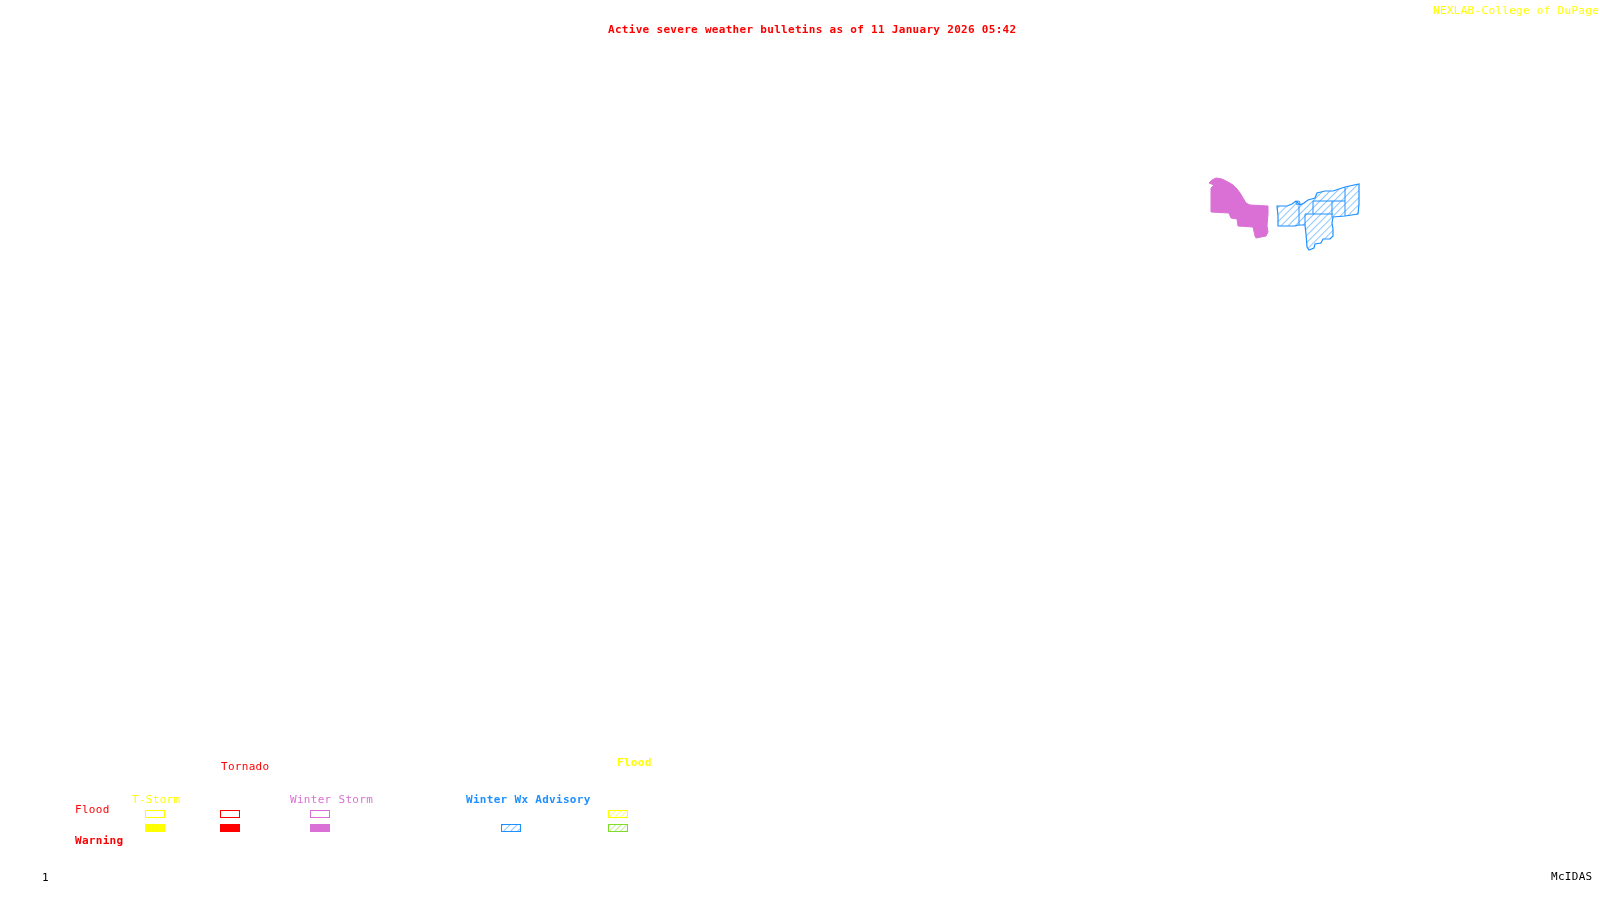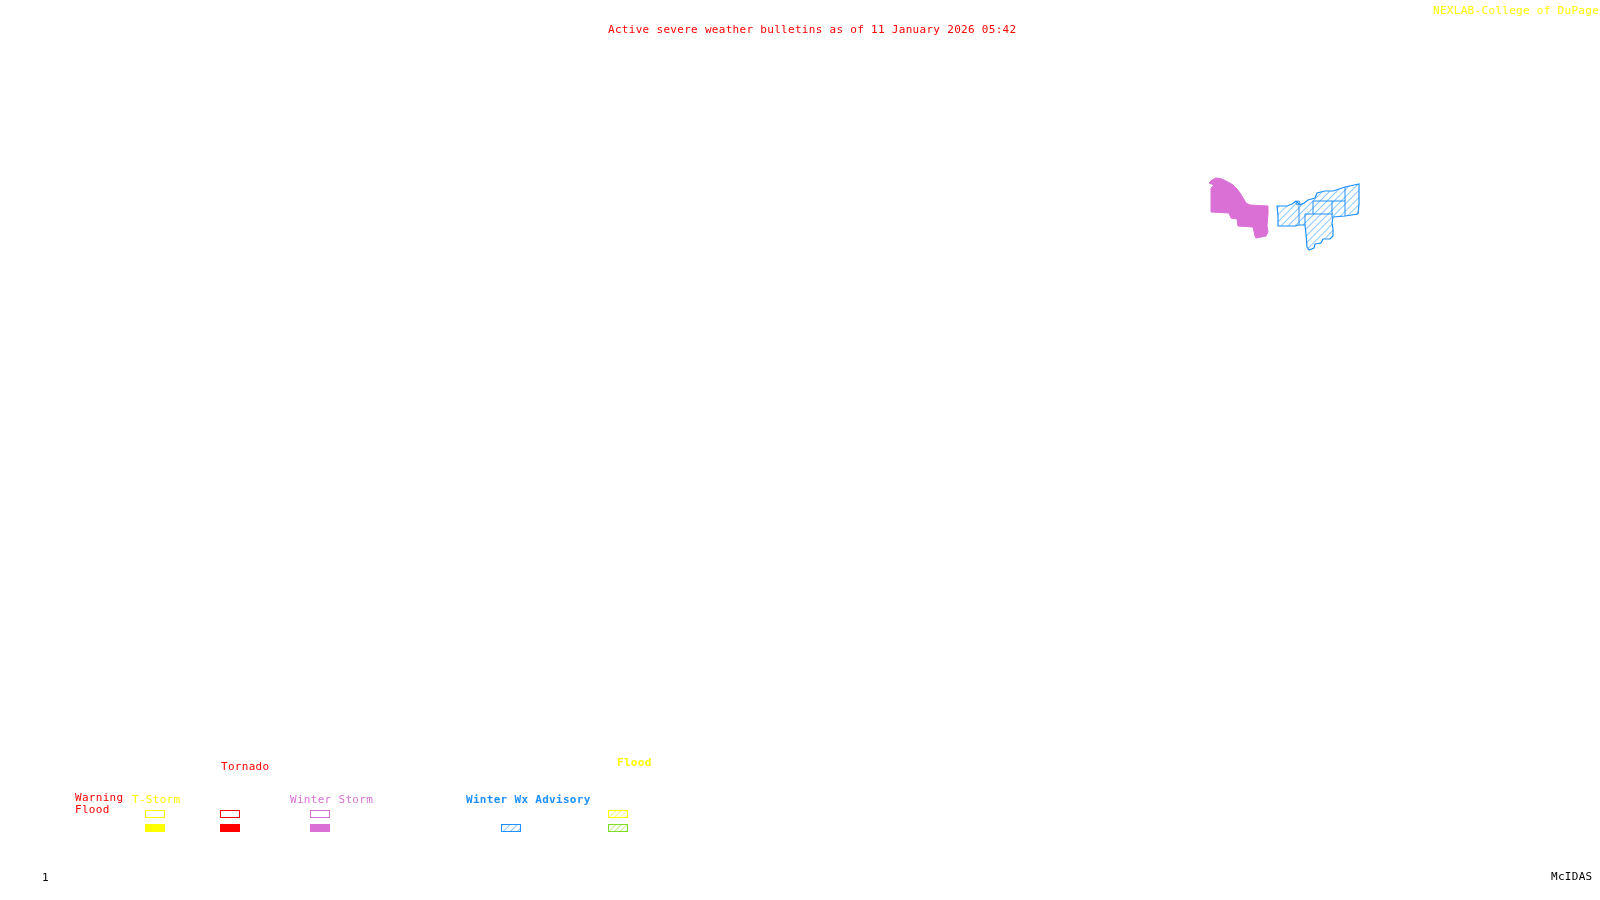--- a/index.html
+++ b/index.html
@@ -35,29 +35,29 @@
 
   <path d="M1209,183 L1212,180 L1216,178 L1222,179 L1228,182 L1233,185 L1237,189 L1240,193 L1243,198 L1246,203 L1250,205 L1268,206 L1268,214 L1267,226 L1268,232 L1266,236 L1256,238 L1255,236 L1253,227 L1238,226 L1237,219 L1231,218 L1229,213 L1211,212 L1211,188 L1214,185 Z" fill="#da70d6" stroke="#da70d6" stroke-width="1"></path>
 
   <g>
     <path d="M1277,206 L1287,206 L1292,204 L1296,201 L1300,205 L1304,203 L1308,200 L1315,198 L1317,193 L1325,191 L1333,191 L1345,187 L1359,184 L1359,204 L1358,214 L1345,216 L1333,217 L1332,223 L1333,229 L1333,236 L1330,239 L1323,239 L1321,243 L1315,244 L1314,248 L1309,250 L1307,247 L1306,234 L1305,225 L1299,225 L1295,226 L1278,226 L1278,216 Z" fill="url(#hatch-blue)" stroke="#1e90ff" stroke-width="1.2"></path>
     <path d="M1305,225 L1305,214 L1313,214 L1313,201 L1332,201 L1332,217 M1332,201 L1345,201 L1345,187 M1313,214 L1333,214 M1345,201 L1345,216 M1299,206 L1299,225" fill="none" stroke="#1e90ff" stroke-width="1"></path>
     <circle cx="1298" cy="203" r="2" fill="none" stroke="#1e90ff" stroke-width="1"></circle>
   </g>
 </svg>
 
-<div id="title" class="txt" style="color:#ff0000;">Active severe weather bulletins as of 11 January 2026 05:42</div>
+<div id="title" class="txt" style="color:#ff0000;font-weight:bold;">Active severe weather bulletins as of 11 January 2026 05:42</div>
 <div id="credit" class="txt" style="color:#ffff00;">
   <span>NEXLAB-College of DuPage</span>
   <span>↖</span>
 </div>
 
 <div>
   <div class="txt legend-row-label" style="left:59px;top:803px;color:#ff0000;">Flood</div>
-  <div class="txt legend-row-label" style="left:59px;top:791px;color:#ff0000;">Warning</div>
+  <div class="txt legend-row-label" style="left:59px;top:834px;color:#ff0000;font-weight:bold;">Warning</div>
 
   <div class="txt" style="left:116px;top:793px;color:#ffff00;">T-Storm</div>
   <div class="txt" style="left:205px;top:760px;color:#ff0000;text-align:right;">Tornado</div>
   <div class="txt" style="left:274px;top:793px;color:#da70d6;">Winter Storm</div>
   <div class="txt" style="left:450px;top:793px;color:#1e90ff;font-weight:bold;">Winter Wx Advisory</div>
   <div class="txt" style="left:601px;top:756px;color:#ffff00;font-weight:bold;">Flood</div>
 
   <div class="swatch outline" style="left:145px;top:810px;border-color:#ffff00;"></div>
   <div class="swatch filled" style="left:145px;top:824px;background:#ffff00;"></div>
 

